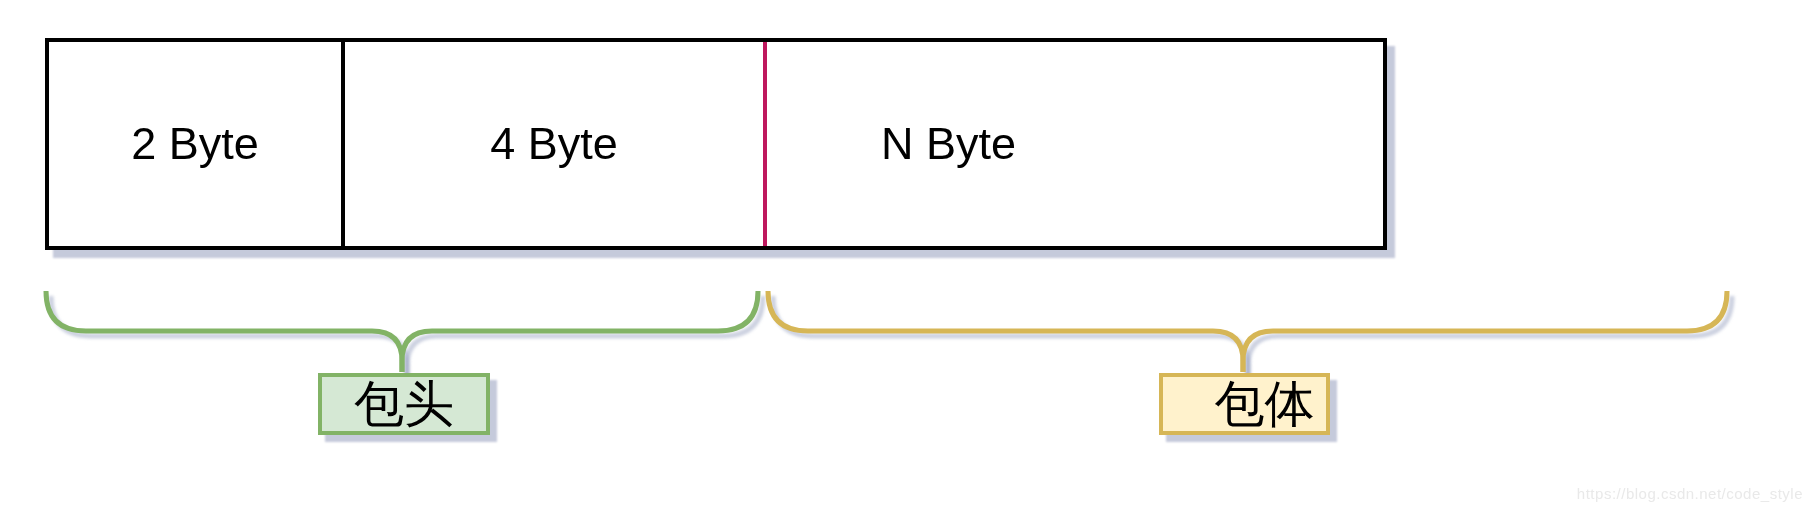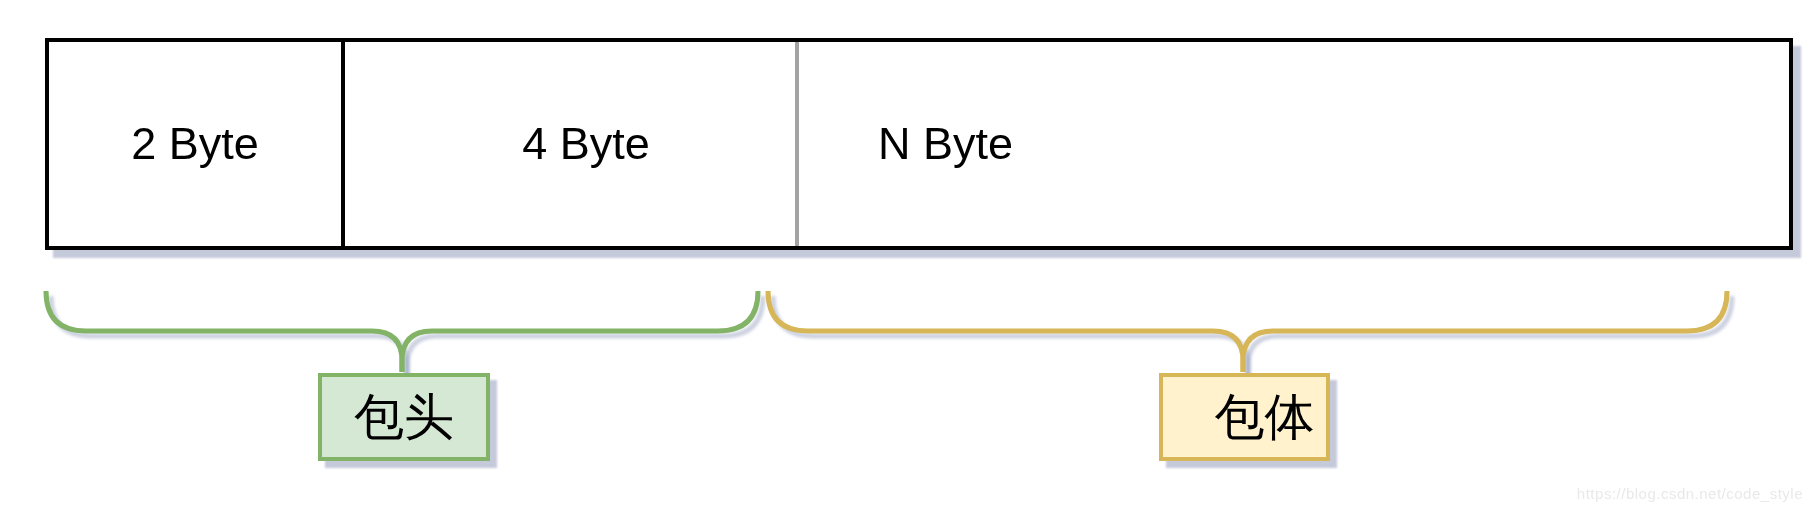--- a/index.html
+++ b/index.html
@@ -14,40 +14,40 @@
     background: #ffffff;
     overflow: hidden;
     font-family: "Liberation Sans", sans-serif;
   }
 
   
   .packet-box {
     position: absolute;
     left: 45px;
     top: 38px;
-    width: 1748px;
+    width: 1342px;
     height: 212px;
     box-sizing: border-box;
     border: 4px solid #000000;
     background: #ffffff;
     box-shadow: 8px 8px 2px rgba(110, 122, 165, 0.40);
     display: flex;
   }
   .cell {
     display: flex;
     align-items: center;
     justify-content: center;
     font-size: 45px;
     color: #000000;
     box-sizing: border-box;
     white-space: nowrap;
   }
   .cell-1 { width: 296px; border-right: 4px solid #000000; }
-  .cell-2 { width: 422px; border-right: 4px solid #a3a3a3; margin-left: 32px; }
-  .cell-3 { flex: 1; justify-content: flex-start; padding-left: 79px; }
+  .cell-2 { width: 422px; border-right: 4px solid #be185d; }
+  .cell-3 { flex: 1; justify-content: flex-start; padding-left: 114px; }
 
   
   .brace-layer {
     position: absolute;
     left: 0;
     top: 0;
     width: 1812px;
     height: 508px;
     pointer-events: none;
   }
@@ -56,21 +56,21 @@
     stroke-width: 5px;
     filter: drop-shadow(5px 5px 1.5px rgba(110, 122, 165, 0.35));
   }
   .brace-green  { stroke: var(--header_border, #82B366); }
   .brace-yellow { stroke: var(--body_border, #D6B656); }
 
   
   .group-label {
     position: absolute;
     top: 373px;
-    height: 88px;
+    height: 62px;
     box-sizing: border-box;
     display: flex;
     align-items: center;
     justify-content: center;
     font-size: 50px;
     color: #000000;
     box-shadow: 7px 7px 2px rgba(110, 122, 165, 0.40);
     white-space: nowrap;
   }
   .label-header {

